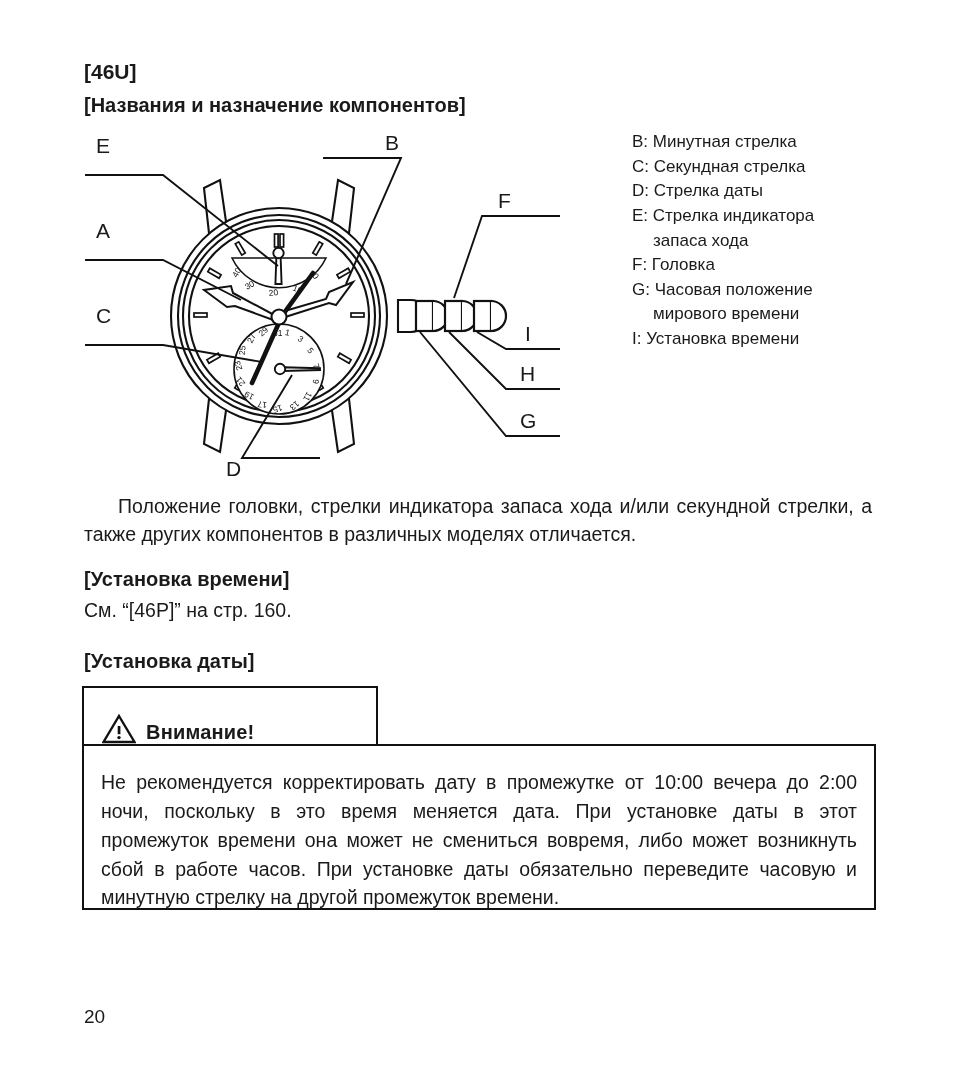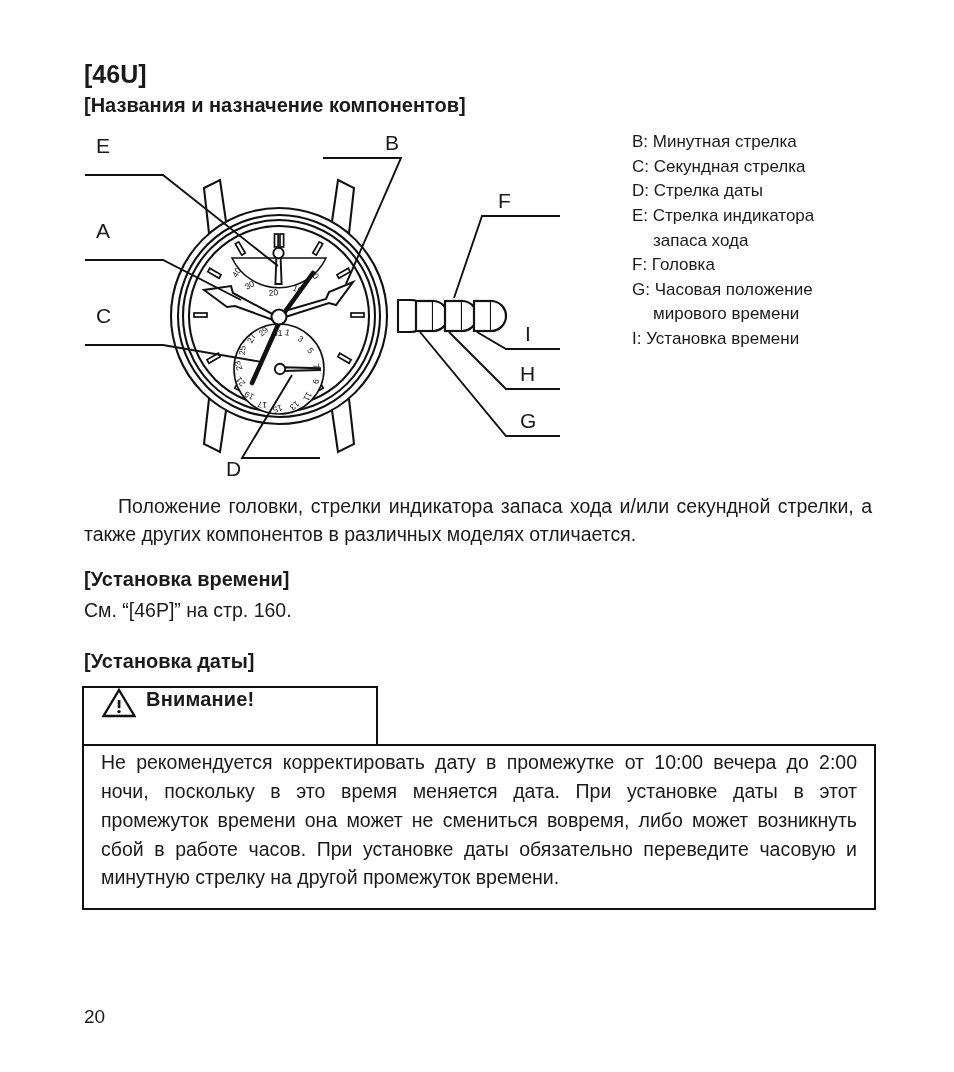--- a/index.html
+++ b/index.html
@@ -19,21 +19,21 @@
   .page {
     position: absolute;
     inset: 0;
   }
 
   
   .h-model {
     position: absolute;
     left: 84px;
     top: 60px;
-    font-size: 25px;
+    font-size: 21px;
     font-weight: bold;
     letter-spacing: 0px;
     line-height: 1.15;
   }
   .h-section {
     position: absolute;
     left: 84px;
     font-size: 20px;
     font-weight: bold;
     line-height: 1.15;
@@ -103,21 +103,21 @@
   .caution-tab {
     position: absolute;
     left: 0;
     top: 0;
     width: 296px;
     height: 60px;
     border: 2.5px solid #111;
     box-sizing: border-box;
     background: #fff;
     display: flex;
-    align-items: flex-start;
+    align-items: flex-end;
     z-index: 2;
   }
   .caution-tri {
     margin-left: 18px;
     margin-right: 10px;
     flex: 0 0 auto;
     display: block;
   }
   .caution-label {
     font-size: 20px;
@@ -130,21 +130,21 @@
     top: 58px;
     width: 794px;
     height: 166px;
     border: 2.5px solid #111;
     box-sizing: border-box;
     background: #fff;
     z-index: 1;
   }
   .caution-body p {
     margin: 0;
-    padding: 2px 17px 0 17px;
+    padding: 22px 17px 0 17px;
     font-size: 19.5px;
     line-height: 1.48;
     text-align: justify;
     text-justify: inter-word;
     color: #1a1a1a;
   }
 
   
   .page-num {
     position: absolute;

